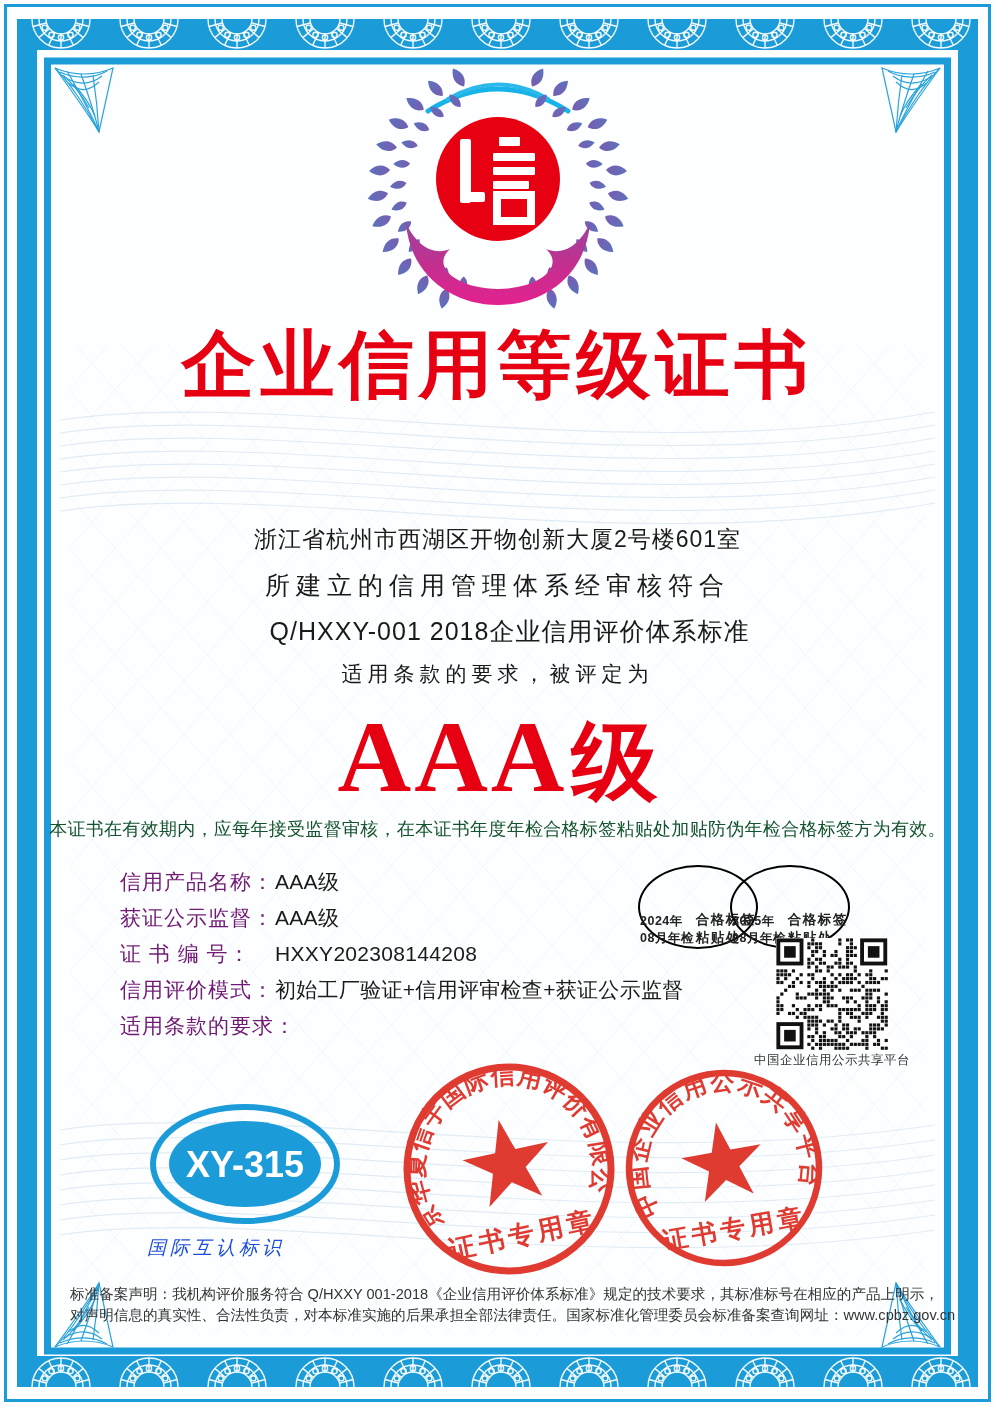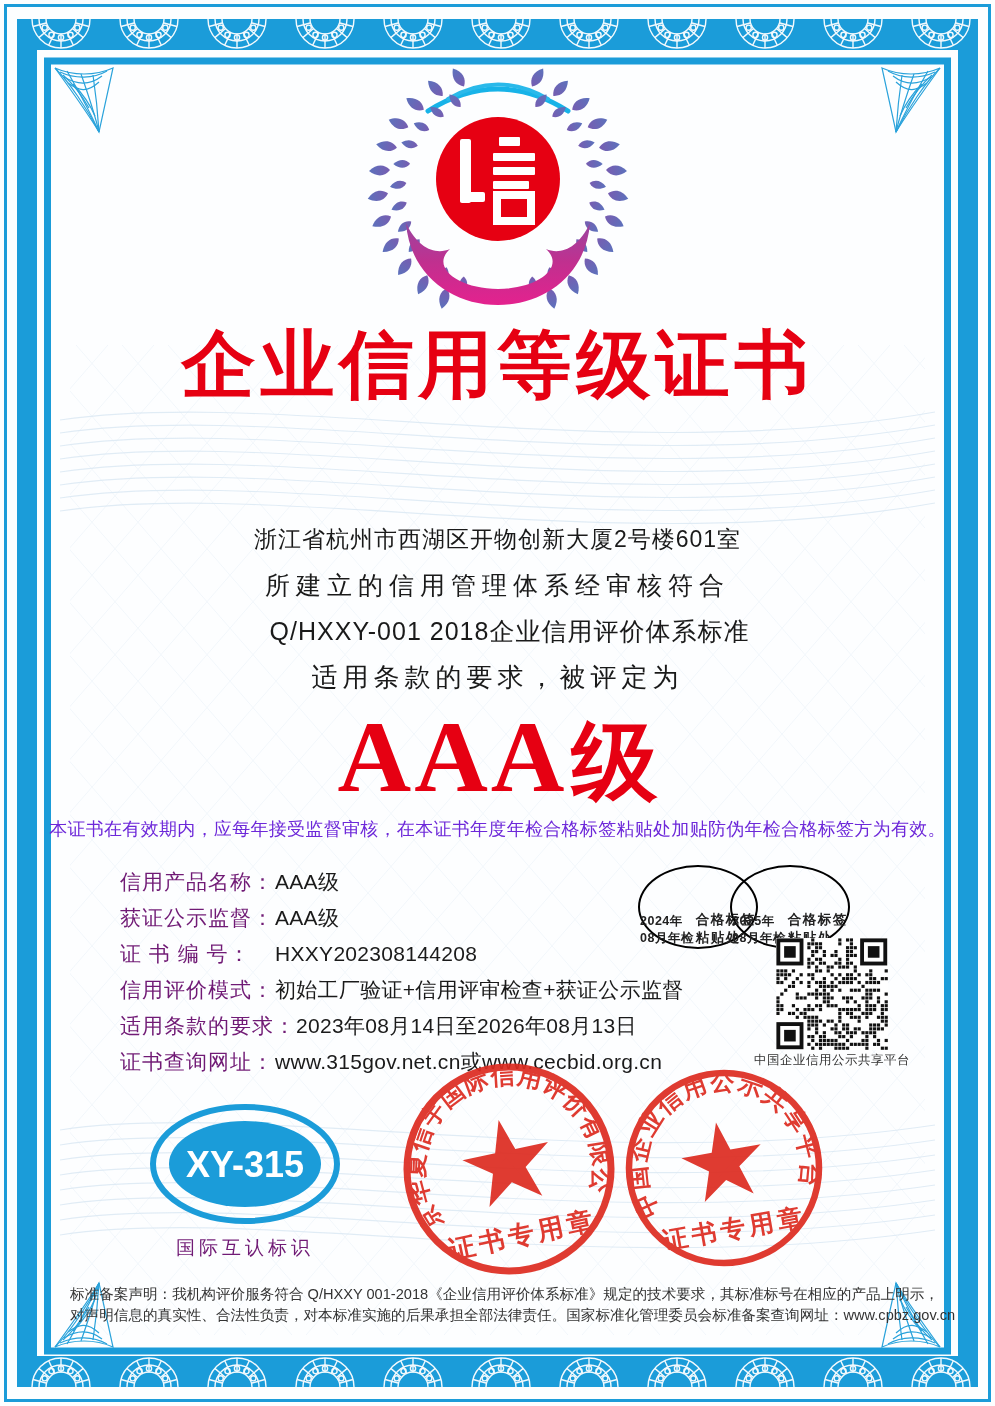--- a/index.html
+++ b/index.html
@@ -9,39 +9,39 @@
   #frame{position:absolute;inset:0;z-index:0;}
   .accfill{fill:var(--accent,#1b9cd9);}
   .accstroke{stroke:var(--accent,#1b9cd9);fill:none;}
   .content{position:absolute;inset:0;z-index:1;}
 
   .title{top:316px;font-size:74px;font-weight:900;color:var(--red,#e60012);letter-spacing:5px;white-space:nowrap;}
   .company{top:447px;font-size:46px;font-weight:800;color:#101010;letter-spacing:8px;white-space:nowrap;}
   .address{top:524px;font-size:23px;color:#1a1a1a;letter-spacing:1px;}
   .st0{top:569px;font-size:25px;letter-spacing:6px;color:#1a1a1a;}
   .st1{top:615px;font-size:25px;letter-spacing:1px;color:#1a1a1a;margin-left:24px;}
-  .st2{top:660px;font-size:26px;letter-spacing:5px;color:#1a1a1a;}
+  .st2{top:660px;font-size:21px;letter-spacing:5px;color:#1a1a1a;}
   .grade{top:698px;white-space:nowrap;}
   .grade .letters{font-family:"Liberation Serif","DejaVu Serif",serif;font-size:102px;font-weight:700;color:var(--red,#e60012);letter-spacing:3px;}
   .grade .suffix{font-size:86px;font-weight:900;color:var(--red,#e60012);margin-left:4px;}
-  .notice{top:817px;font-size:18px;color:#6d28d9;letter-spacing:0.3px;white-space:nowrap;}
+  .notice{top:817px;font-size:18px;color:#14532d;letter-spacing:0.3px;white-space:nowrap;}
 
   .fields{left:120px;top:864px;}
   .frow{height:36px;display:flex;align-items:center;}
   .flabel{font-size:21px;color:#701a75;min-width:155px;letter-spacing:1px;}
   .fvalue{font-size:21px;color:#1a1a1a;letter-spacing:0.3px;}
 
   .sticker{width:116px;height:80px;border:2px solid #000000;border-radius:50%;display:flex;justify-content:center;align-items:flex-end;row-gap:4px;background:transparent;}
   .stk1{font-size:12.5px;font-weight:700;color:#222;letter-spacing:0.5px;}
   .stk2{font-size:13.5px;font-weight:700;color:#222;font-family:"Liberation Serif","DejaVu Serif",serif;letter-spacing:1.5px;}
   #sticker-2024{left:638px;top:865px;}
   #sticker-2025{left:730px;top:865px;}
 
   .qrcap{left:746px;width:172px;top:1052px;text-align:center;font-size:12.5px;color:#333;letter-spacing:0.5px;}
-  .xycap{left:147px;width:196px;top:1235px;text-align:center;font-size:19px;color:#701a75;letter-spacing:4px;}
+  .xycap{left:147px;width:196px;top:1235px;text-align:left;font-size:19px;color:#1d4ed8;letter-spacing:4px;font-style:italic;}
 
   .footer{left:70px;right:70px;top:1284px;text-align:right;color:#333;}
   .footer div{font-size:14.6px;line-height:21px;white-space:nowrap;}
 </style>
 </head>
 <body>
 
 <div id="page">
 
   <svg id="frame" width="995" height="1406" viewBox="0 0 995 1406">
@@ -343,25 +343,20 @@
       <div class="frow">
           <span class="flabel">证 书 编 号：</span>
           <span class="fvalue">HXXY202308144208</span>
         </div>
       <div class="frow">
           <span class="flabel">信用评价模式：</span>
           <span class="fvalue">初始工厂验证+信用评审检查+获证公示监督</span>
         </div>
       <div class="frow">
           <span class="flabel">适用条款的要求：</span>
-          <span class="fvalue">2023年08月14日至2026年08月13日</span>
-        </div>
-      <div class="frow">
-          <span class="flabel">证书查询网址：</span>
-          <span class="fvalue">www.315gov.net.cn或www.cecbid.org.cn</span>
         </div>
     </div>
 
     <div id="sticker-2024" class="abs sticker">
       <span class="stk1">2024年08月年检</span>
       <span class="stk2">合格标签粘贴处</span>
     </div>
     <div id="sticker-2025" class="abs sticker">
       <span class="stk1">2025年08月年检</span>
       <span class="stk2">合格标签粘贴处</span>

